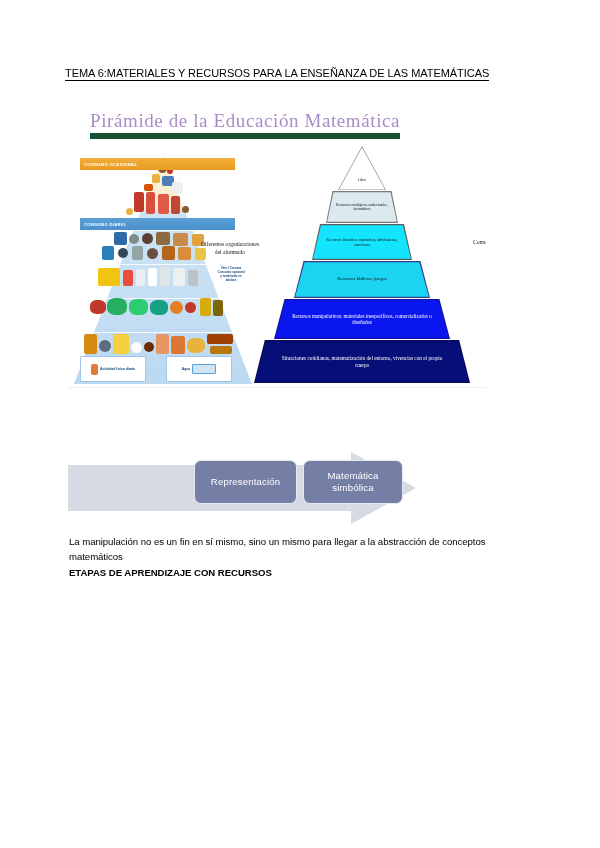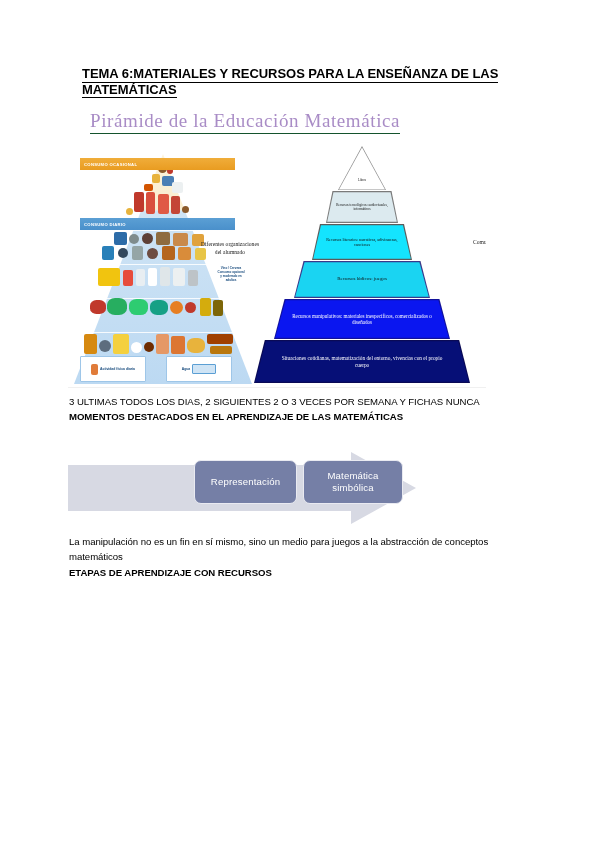--- a/index.html
+++ b/index.html
@@ -20,25 +20,25 @@
   .page {
     position: absolute;
     left: 0; top: 0;
     width: 600px; height: 848px;
     background: #ffffff;
   }
 
   
   .doc-heading {
     position: absolute;
-    left: 82px;
+    left: 65px;
     top: 66px;
     width: 450px;
-    font-size: 13px;
-    font-weight: bold;
+    font-size: 11px;
+    font-weight: normal;
     line-height: 15.5px;
     letter-spacing: -0.05px;
   }
   .doc-heading .hl {
     display: inline;
     border-bottom: 1px solid #000;
     padding-bottom: 0.5px;
   }
   .heading-line { display: block; }
 
@@ -62,21 +62,21 @@
   }
 
   .fig-title {
     position: absolute;
     left: 22px;
     top: 6px;
     font-family: "Liberation Serif", serif;
     font-size: 19px;
     color: #a98cc6;
     letter-spacing: 0.6px;
-    border-bottom: 1px solid #14532d;
+    border-bottom: 6px solid #14532d;
     padding-bottom: 1px;
     white-space: nowrap;
   }
 
   
   .food-pyramid {
     position: absolute;
     left: 6px;
     top: 50px;
     width: 178px;
@@ -437,39 +437,34 @@
 
       <div class="mp-t1-outline"></div>
       <div class="mp-t1-inner"></div>
       <div class="mp-tier-text" style="left:78px; top:0; width:48px; height:44px; font-size:3px; color:#111111; align-items:flex-end; padding-bottom:7px;">Libros</div>
 
       <div class="mp-side mp-side-left">Diferentes organizaciones del alumnado</div>
       <div class="mp-side mp-side-right">Comunicación, negociación, diálogo</div>
     </div>
   </div>
 
-  <div class="text-block tb-1">
-    <span>3 ULTIMAS TODOS LOS DIAS, 2 SIGUIENTES 2 O 3 VECES POR SEMANA Y FICHAS</span>
-    <span>NUNCA</span>
-    <span class="tb-bold">MOMENTOS DESTACADOS EN EL APRENDIZAJE DE LAS MATEMÁTICAS</span>
-  </div>
 
   <div class="figure-arrow">
     <div class="arrow-shape">
       <div class="arrow-body"></div>
       <div class="arrow-head"></div>
     </div>
 
     <div class="proc-box proc-box-2">
       <span>Representación</span>
     </div>
     <div class="proc-box proc-box-3">
       <span><span>Matemática</span><br><span>simbólica</span></span>
     </div>
   </div>
 
   <div class="text-block tb-2">
-    <span>La manipulación no es un fin en sí mismo, sino un medio para juegos a la abstracción de</span>
+    <span>La manipulación no es un fin en sí mismo, sino un mismo para llegar a la abstracción de</span>
     <span>conceptos matemáticos</span>
     <span class="tb-bold">ETAPAS DE APRENDIZAJE CON RECURSOS</span>
   </div>
 
 </div>
 
 </body></html>

